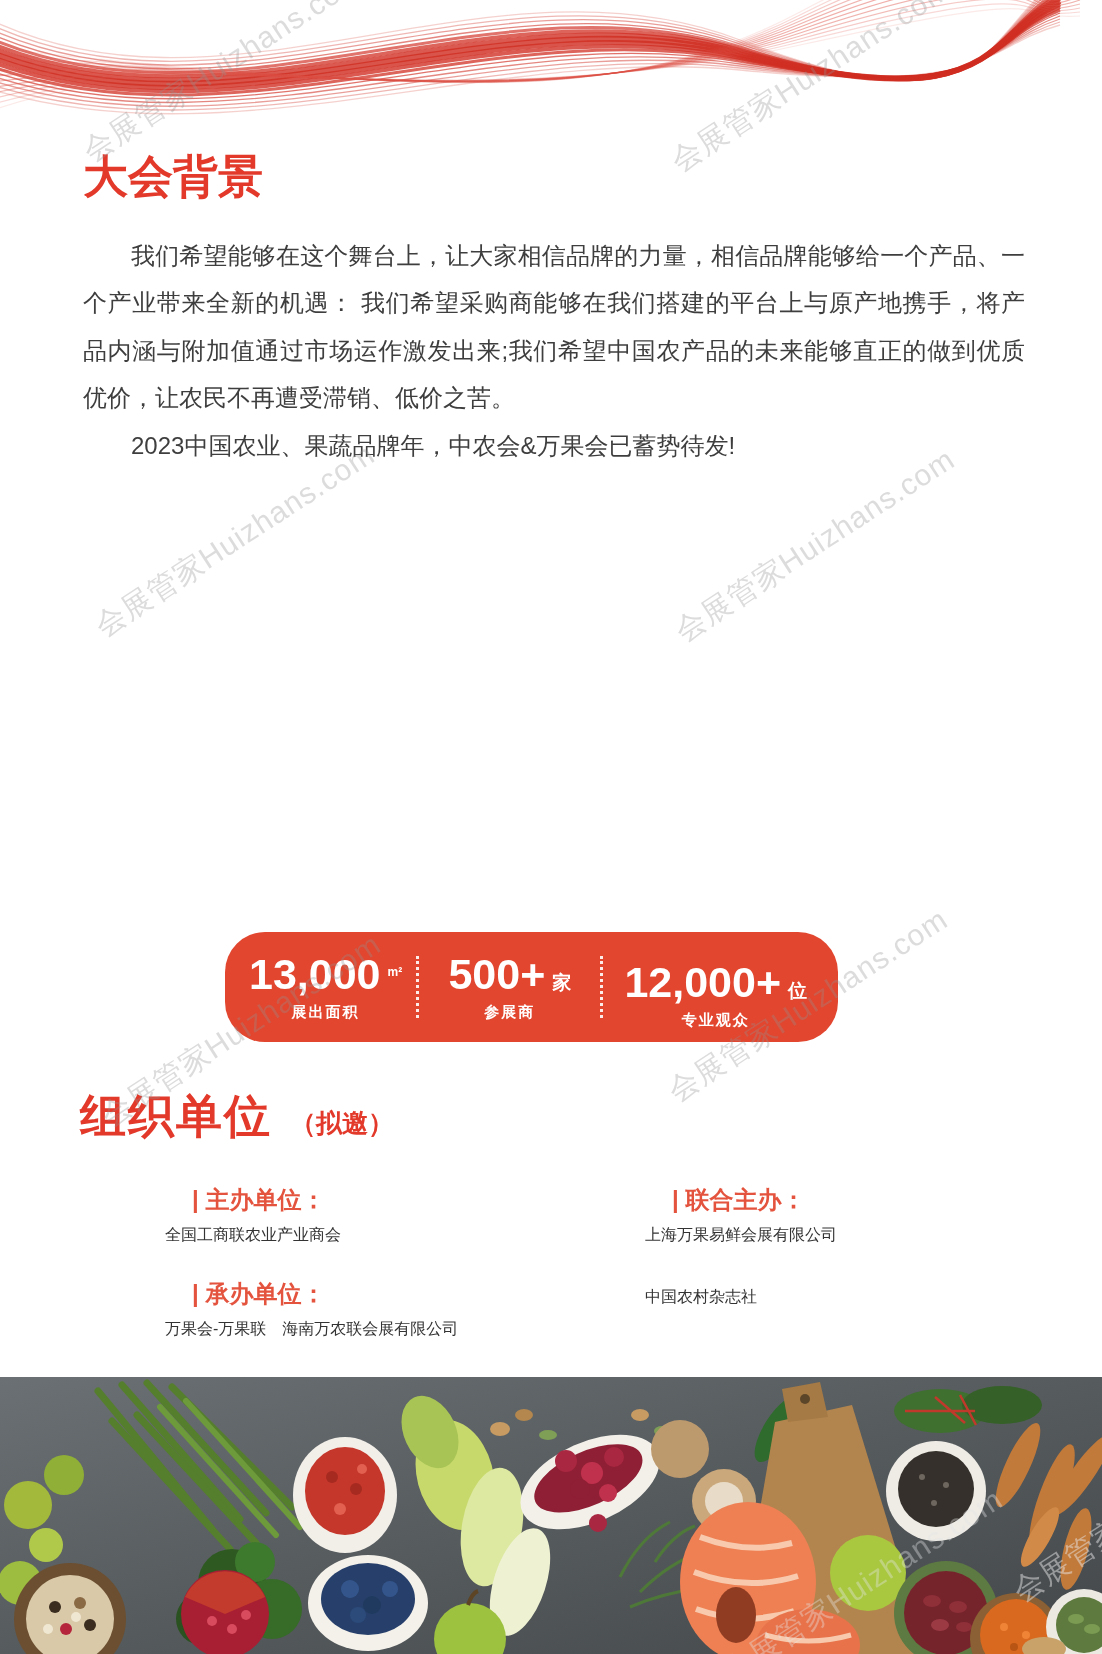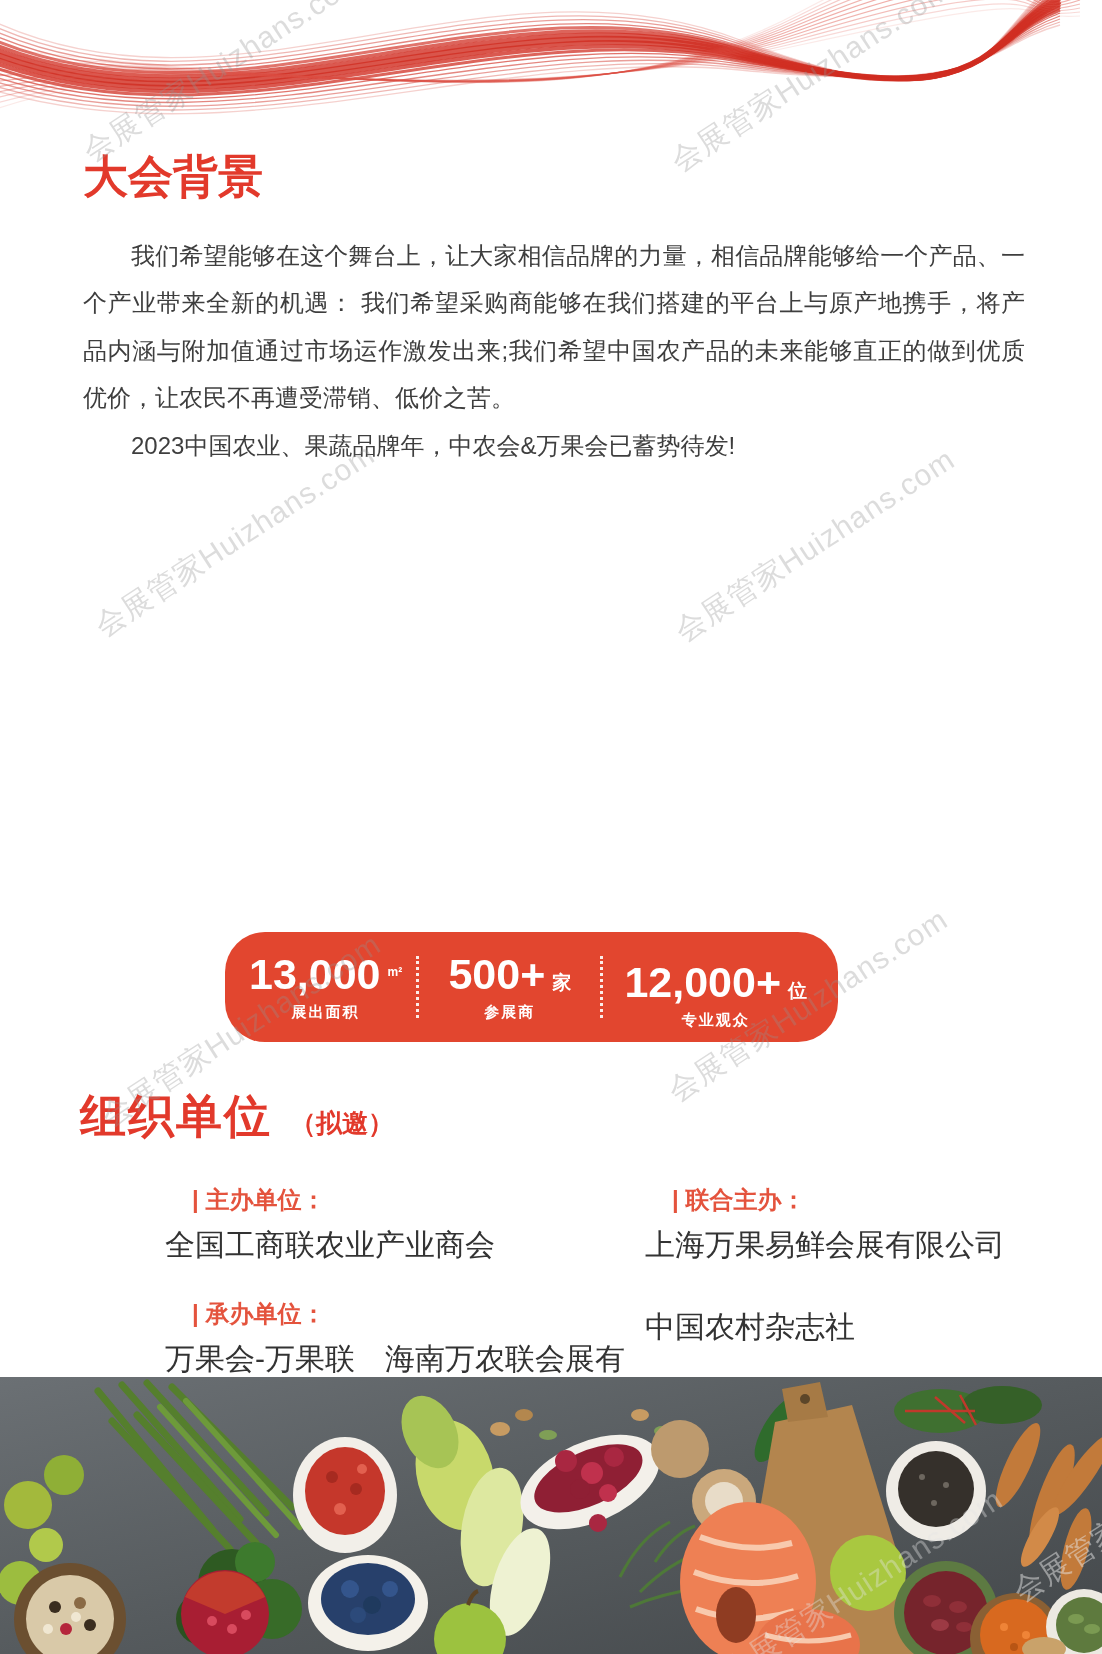--- a/index.html
+++ b/index.html
@@ -56,21 +56,21 @@
   
   .org-section{position:absolute;top:1086px;left:80px;width:942px;}
   .org-heading{margin:0;display:flex;align-items:baseline;color:var(--accent);}
   .org-heading .big{font-size:46px;font-weight:bold;letter-spacing:2px;}
   .org-heading .note{font-size:26px;font-weight:bold;margin-left:18px;}
   .org-grid{
     margin:36px 0 0 85px;display:grid;grid-template-columns:480px 1fr;
     row-gap:32px;
   }
   .org-label{color:var(--label_red);font-size:24px;font-weight:bold;margin-left:27px;}
-  .org-value{color:#333;font-size:30px;margin-top:9px;}
+  .org-value{color:#333;font-size:16px;margin-top:9px;}
   
   .photo{position:absolute;top:1377px;left:0;width:1102px;height:277px;}
   .photo svg{display:block;}
 </style>
 </head>
 <body>
 
 <div class="page">
 
   <div class="top-wave">

